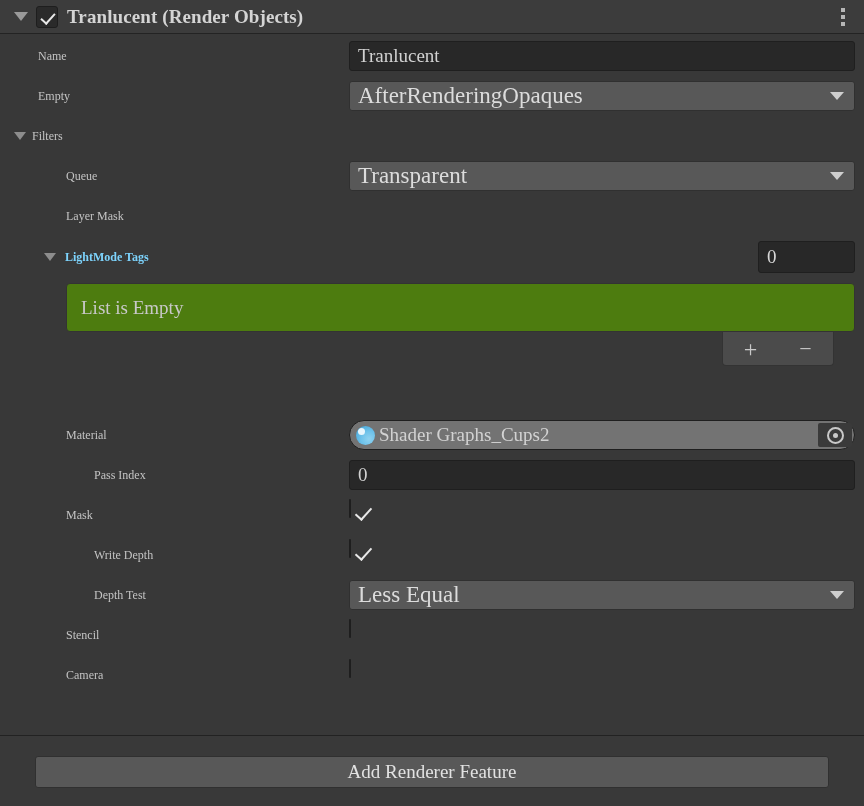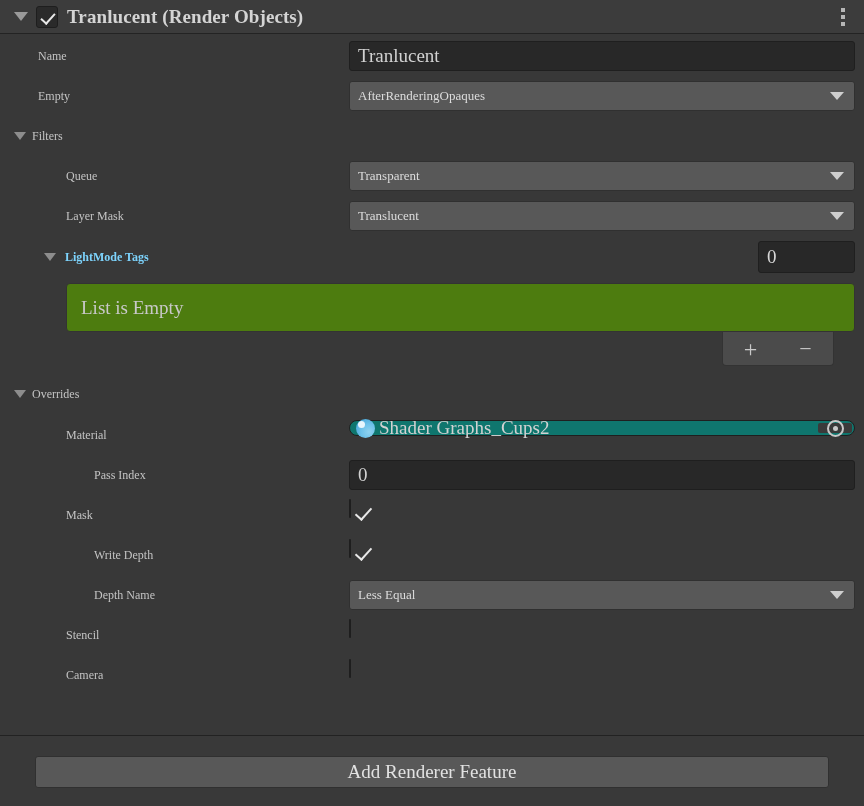--- a/index.html
+++ b/index.html
@@ -64,30 +64,30 @@
   .textfield {
     height: 30px; background: #282828;
     border: 1px solid #1f1f1f; border-radius: 3px;
     display: flex; align-items: center; padding: 0 8px;
     font-size: 19px; color: #d2d2d2;
   }
   .popup {
     height: 30px; background: #585858;
     border: 1px solid #303030; border-radius: 3px;
     display: flex; align-items: center; padding: 0 8px;
-    font-size: 13px; color: #dcdcdc; position: relative;
+    font-size: 23px; color: #dcdcdc; position: relative;
   }
   .popup .arrow {
     position: absolute; right: 10px; top: 50%; transform: translateY(-50%);
     width: 0; height: 0;
     border-left: 7px solid transparent; border-right: 7px solid transparent;
     border-top: 8px solid #cfcfcf;
   }
   .objfield {
-    height: 16px; background: #0f766e;
+    height: 30px; background: #737373;
     border: 1px solid #1f1f1f; border-radius: 15px;
     display: flex; align-items: center; padding: 0 4px 0 6px;
     font-size: 19px; color: #d2d2d2; position: relative;
   }
   .mat-icon {
     width: 19px; height: 19px; border-radius: 50%;
     background: radial-gradient(circle at 68% 68%, #8fd2f0 0%, #6ec2ea 42%, #3c9fd4 100%);
     margin-right: 4px; flex: 0 0 auto; position: relative; overflow: hidden;
   }
   .mat-icon::after {
@@ -198,46 +198,36 @@
     <div class="field" style="top:1px">
       <div class="popup">
         <span>Transparent</span>
         <span class="arrow"></span>
       </div>
     </div>
   </div>
 
   <div class="row" style="top:200px">
     <span class="label" style="left:66px">Layer Mask</span>
-    <div class="field" style="top:1px">
-      <div class="popup">
-        <span>Translucent</span>
-        <span class="arrow"></span>
-      </div>
-    </div>
   </div>
 
   <div class="row" style="top:241px">
     <span class="tri" style="left:44px"></span>
     <span class="label bold" style="left:65px">LightMode Tags</span>
     <div class="sizefield" style="top:0">0</div>
   </div>
 
   <div class="listbox">
     <span>List is Empty</span>
   </div>
   <div class="listfooter">
     <span class="btn-plus">+</span>
     <span class="btn-minus">−</span>
   </div>
 
-  <div class="row" style="top:378px">
-    <span class="tri" style="left:14px"></span>
-    <span class="label" style="left:32px">Overrides</span>
-  </div>
 
   <div class="row" style="top:419px">
     <span class="label" style="left:66px">Material</span>
     <div class="field" style="top:1px">
       <div class="objfield">
         <span class="mat-icon"></span>
         <span>Shader Graphs_Cups2</span>
         <span class="picker">
             <span class="ring"></span>
           </span>
@@ -260,21 +250,21 @@
   </div>
 
   <div class="row" style="top:539px">
     <span class="label" style="left:94px">Write Depth</span>
     <div class="field" style="top:1px">
       <span class="cbox checked"></span>
     </div>
   </div>
 
   <div class="row" style="top:579px">
-    <span class="label" style="left:94px">Depth Name</span>
+    <span class="label" style="left:94px">Depth Test</span>
     <div class="field" style="top:1px">
       <div class="popup">
         <span>Less Equal</span>
         <span class="arrow"></span>
       </div>
     </div>
   </div>
 
   <div class="row" style="top:619px">
     <span class="label" style="left:66px">Stencil</span>

